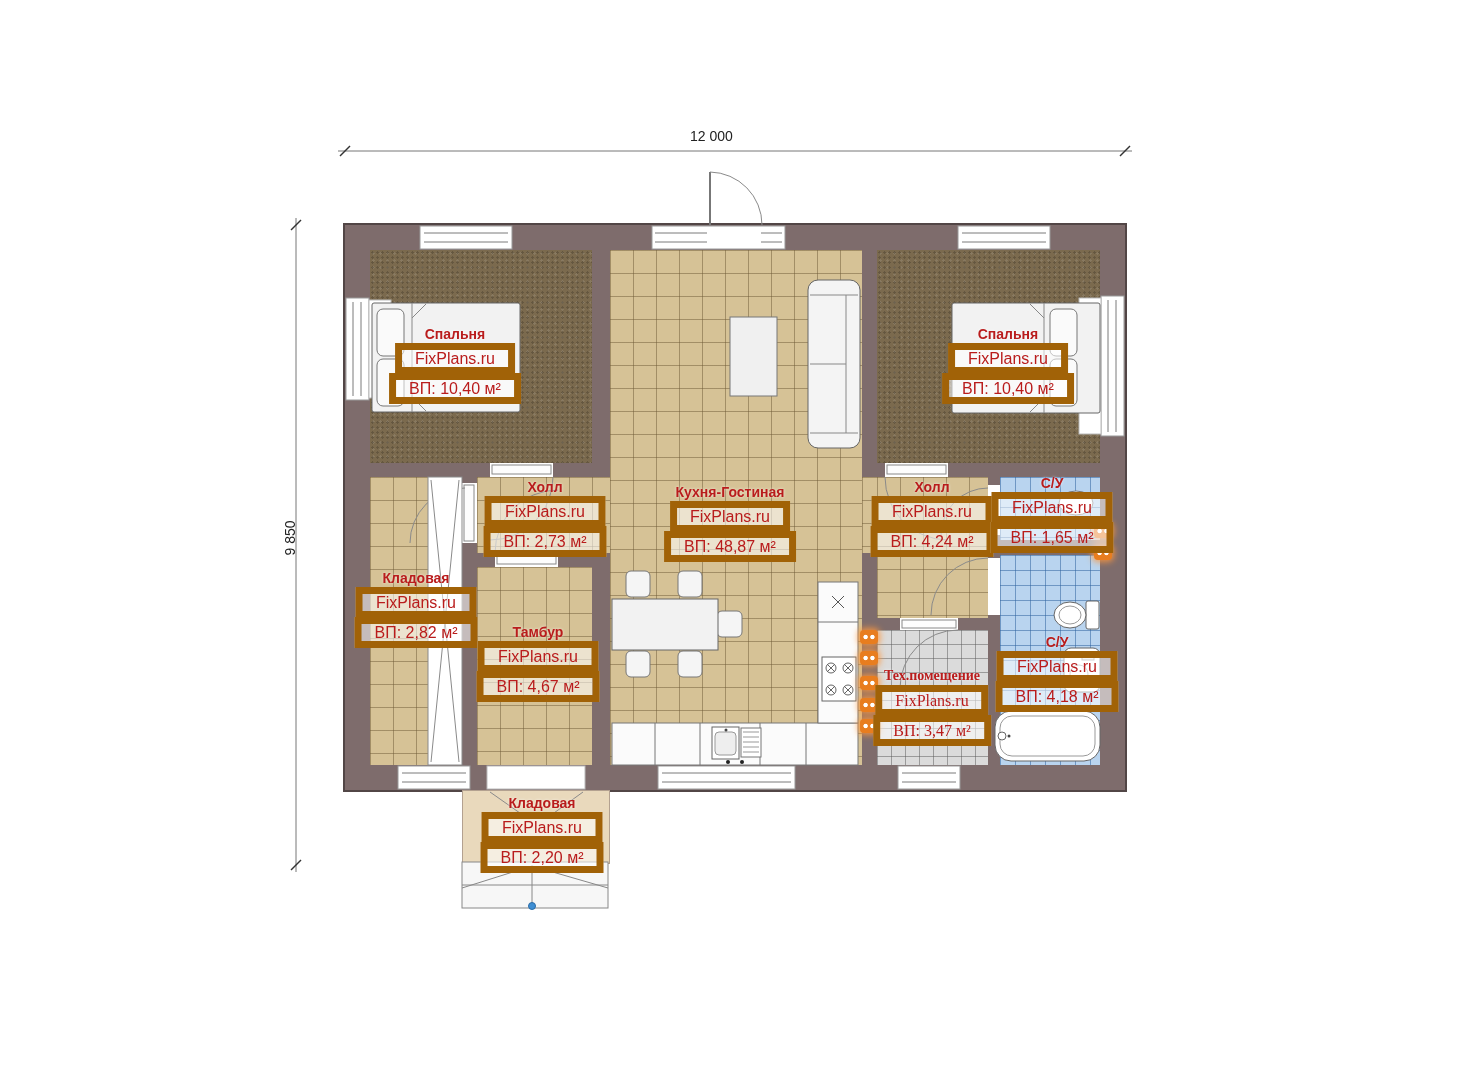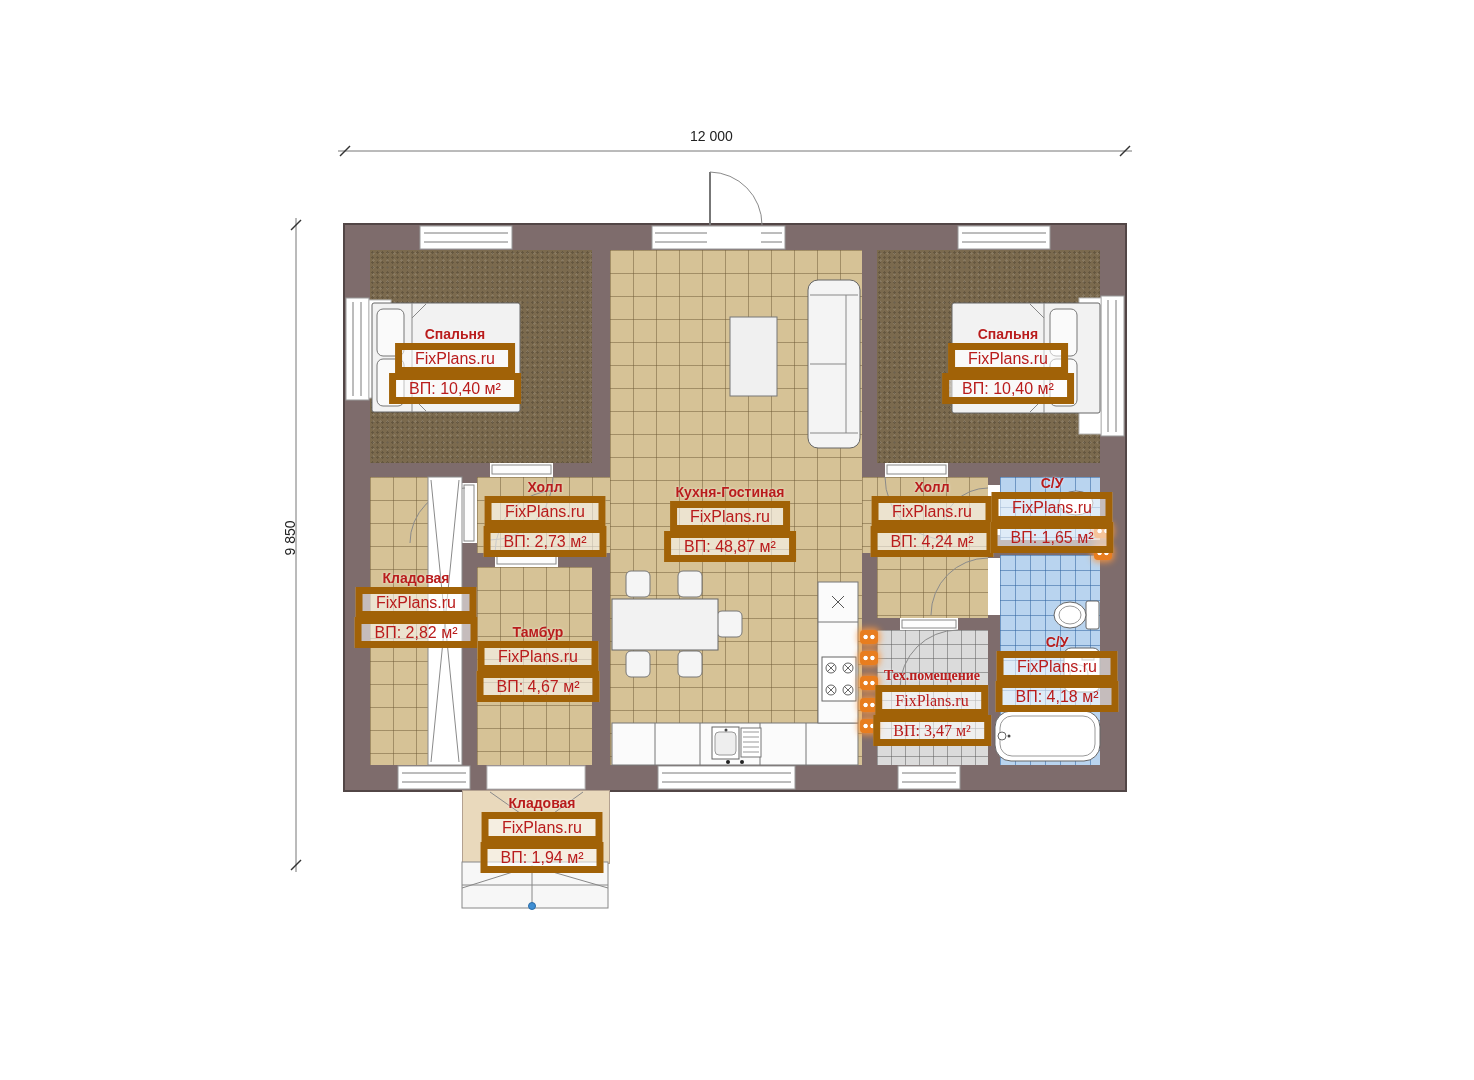--- a/index.html
+++ b/index.html
@@ -294,16 +294,16 @@
     <div class="bx area">ВП: 4,67 м²</div>
   </div>
   <div class="rlabel" style="left:932px;top:668px;font-family:Liberation Serif, serif;">
     <div class="rname">Тех.помещение</div>
     <div class="bx">FixPlans.ru</div>
     <div class="bx area">ВП: 3,47 м²</div>
   </div>
   <div class="rlabel" style="left:542px;top:795px;">
     <div class="rname">Кладовая</div>
     <div class="bx">FixPlans.ru</div>
-    <div class="bx area">ВП: 1,94 м²</div>
+    <div class="bx area">ВП: 2,20 м²</div>
   </div>
 
 </div>
 
 </body></html>

